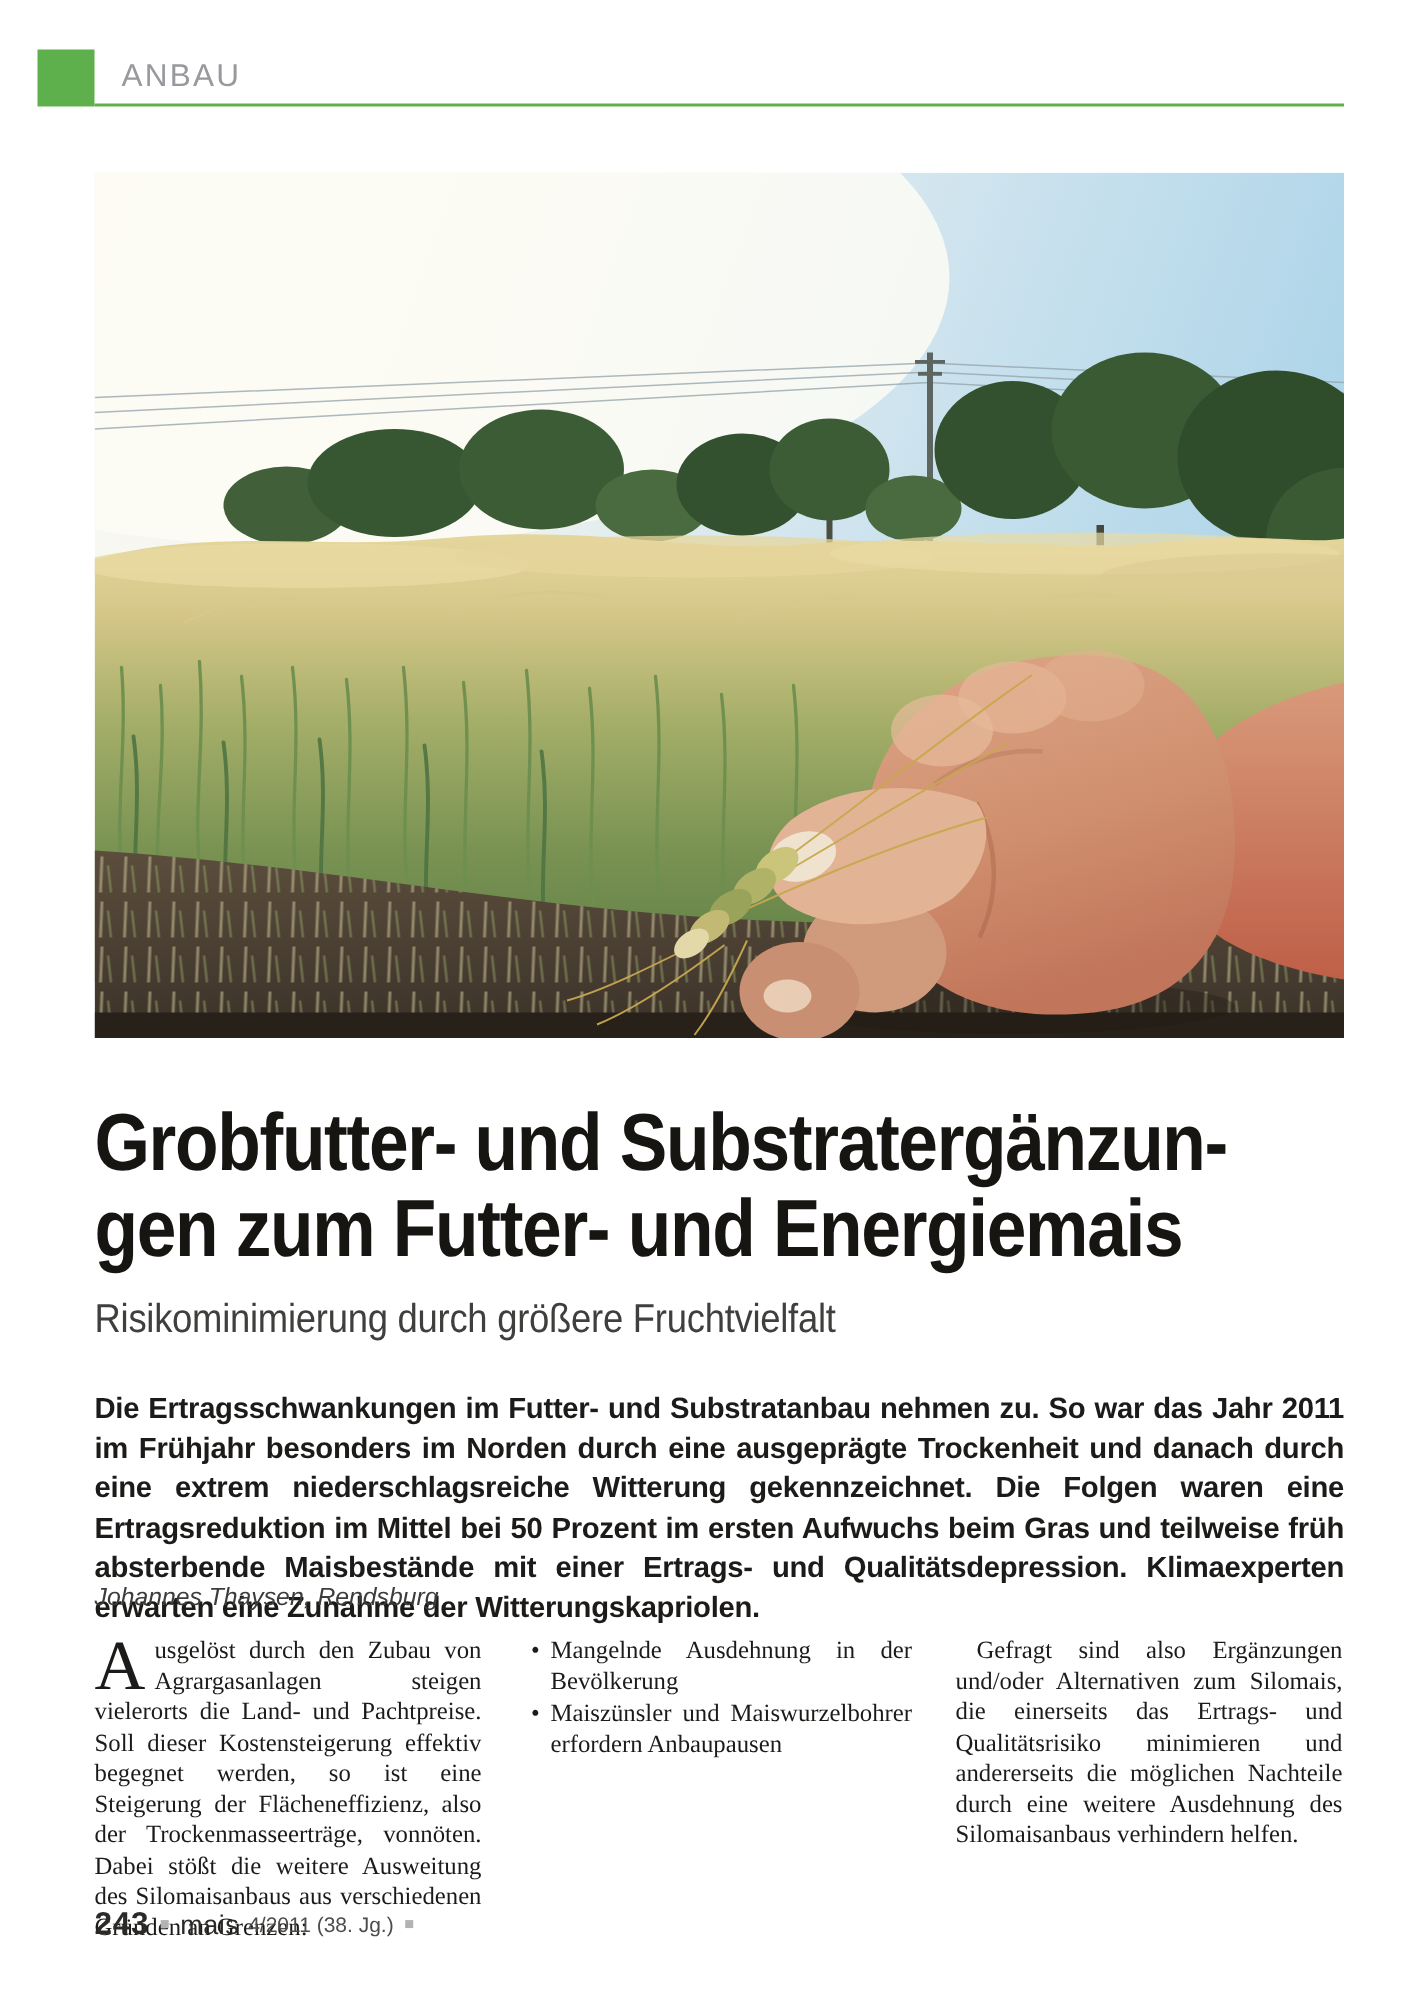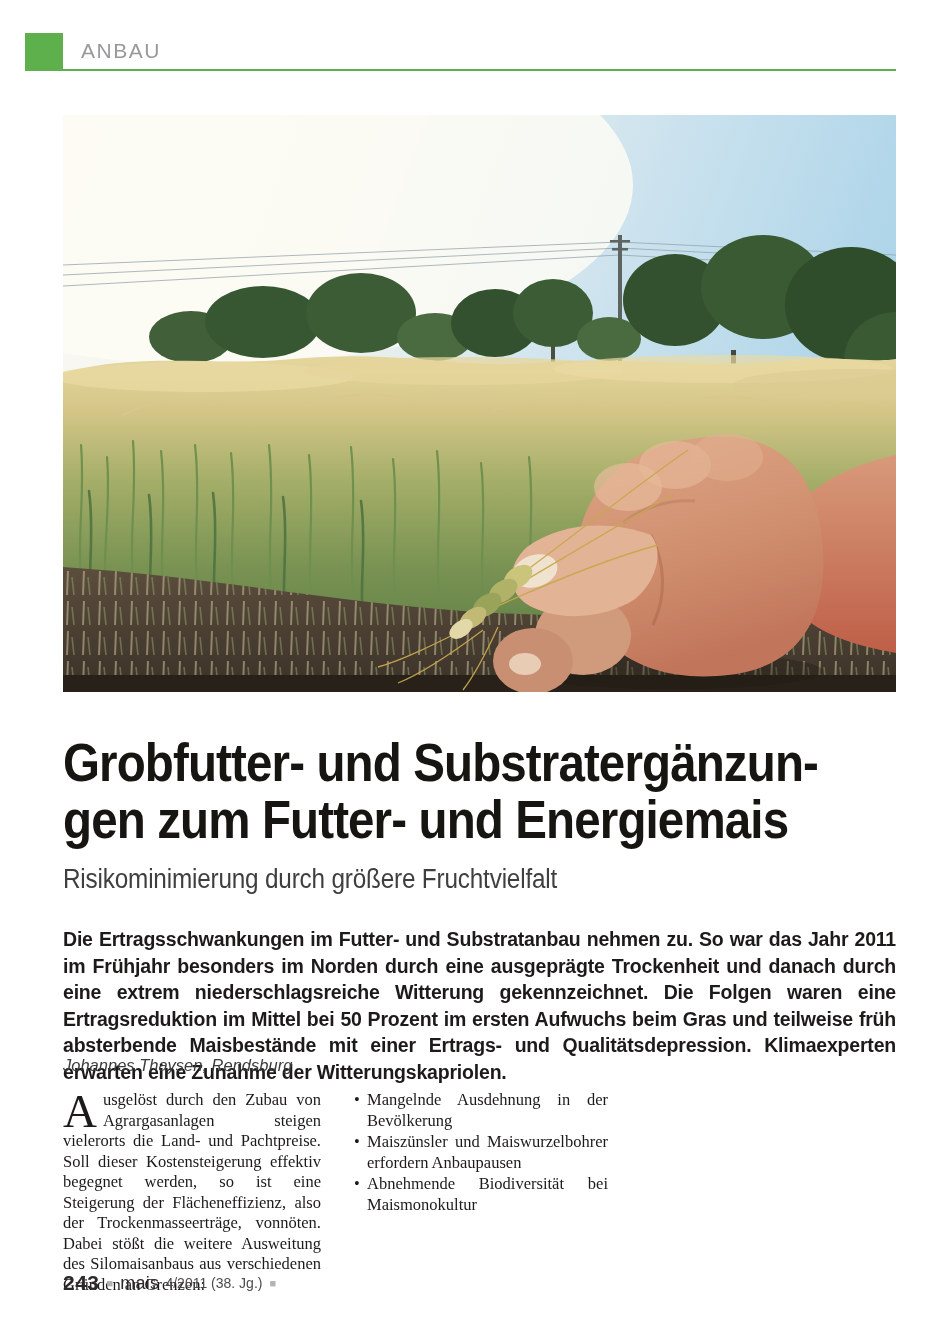--- a/index.html
+++ b/index.html
@@ -228,22 +228,24 @@
   <div class="columns">
     <div class="col">
       <p>
         <span class="dropcap">A</span><span>usgelöst durch den Zubau von Agrargasanlagen steigen vielerorts die Land- und Pachtpreise. Soll dieser Kostensteigerung effektiv begegnet werden, so ist eine Steigerung der Flächeneffizienz, also der Trockenmasseerträge, vonnöten. Dabei stößt die weitere Ausweitung des Silomaisanbaus aus verschiedenen Gründen an Grenzen:</span>
       </p>
     </div>
     <div class="col">
       <ul class="bullets">
         <li>Mangelnde Ausdehnung in der Bevölkerung</li>
         <li>Maiszünsler und Maiswurzelbohrer erfordern Anbaupausen</li>
-        <li>Abnehmende Biodiversität bei Maismonokultur</li>
       </ul>
+    </div>
+    <div class="col">
+      <p class="indent">Gefragt sind also Ergänzungen und/oder Alternativen zum Silomais, die einerseits das Ertrags- und Qualitätsrisiko minimieren und andererseits die möglichen Nachteile durch eine weitere Ausdehnung des Silomaisanbaus verhindern helfen.</p>
     </div>
   </div>
 
   <div class="footer">
     <span class="page-number">243</span>
     <span class="fsq">■</span>
     <span class="mag-name">mais</span>
     <span class="mag-issue">4/2011 (38. Jg.)</span>
     <span class="fsq">■</span>
   </div>

